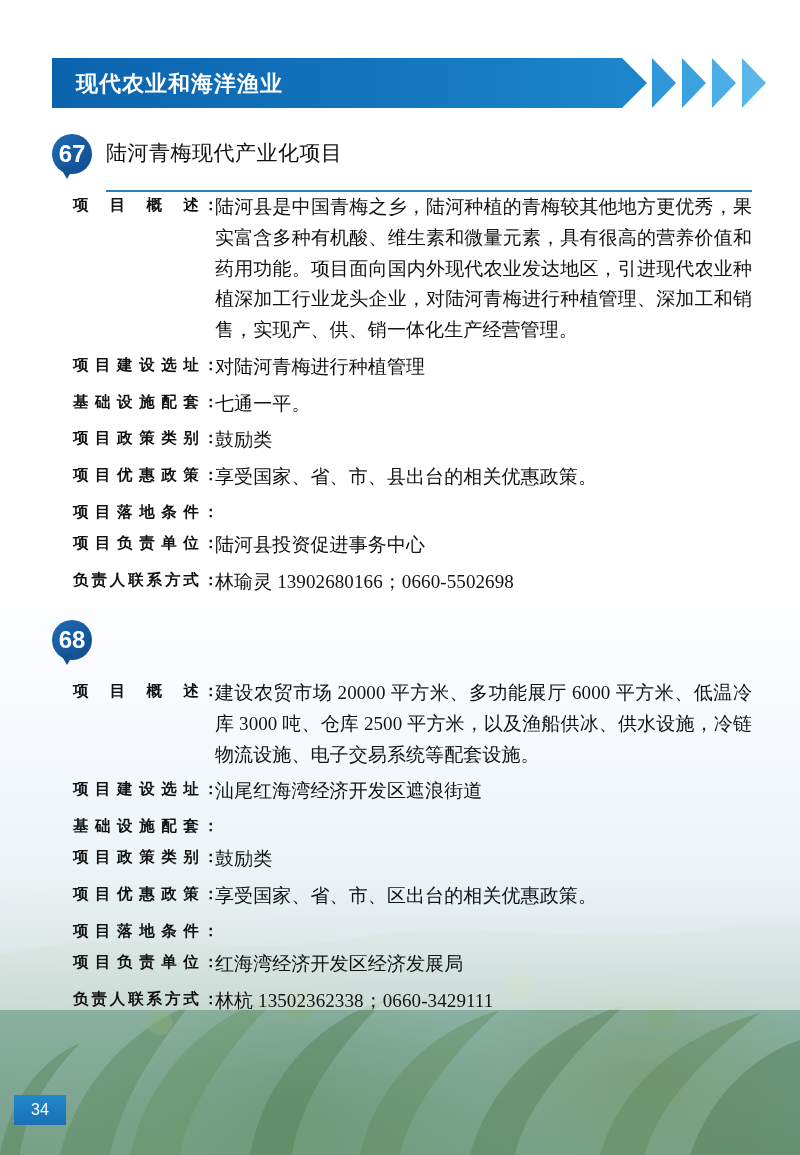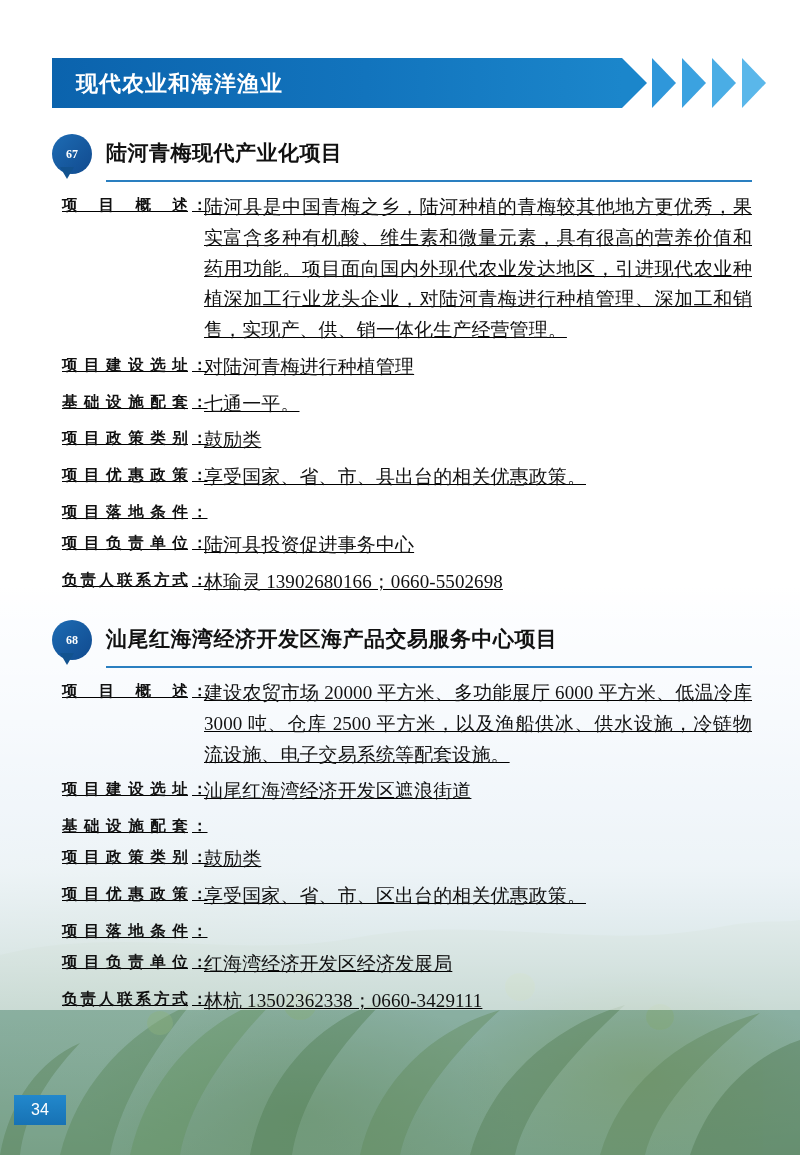--- a/index.html
+++ b/index.html
@@ -125,56 +125,55 @@
     width: 42px;
     height: 40px;
   }
   .badge .circle {
     width: 40px;
     height: 40px;
     border-radius: 50%;
     background: #1b5fa8;
     background: linear-gradient(135deg, #1d6cb4 0%, #114a8e 100%);
     color: #fff;
-    font-size: 12px;
+    font-size: 24px;
     font-weight: bold;
     display: flex;
     align-items: center;
     justify-content: center;
-    font-family: Liberation Serif, serif;
+    font-family: Liberation Sans, sans-serif;
   }
   .badge .tail {
     position: absolute;
     left: 8px;
     top: 33px;
     width: 0;
     height: 0;
     border-left: 7px solid transparent;
     border-right: 7px solid transparent;
     border-top: 12px solid #12528f;
   }
   .proj-title {
     position: absolute;
     left: 54px;
     top: 5px;
     font-size: 21px;
-    font-weight: bold;
+    font-weight: normal;
     color: #111111;
     letter-spacing: 0.5px;
     white-space: nowrap;
     border-bottom: 2px solid #2a7fc0;
-    padding-bottom: 13px;
+    padding-bottom: 23px;
     width: 646px;
     box-sizing: border-box;
   }
 
   .rows {
     margin-top: 18px;
-    margin-left: 10px;
-    text-decoration: underline;
+    margin-left: 21px;
   }
   .row {
     display: flex;
     align-items: flex-start;
     margin-bottom: 6px;
   }
   .row .label {
     flex: 0 0 auto;
     width: 130px;
     text-align: justify;
@@ -310,21 +309,20 @@
       </div>
     </div>
   </div>
 
   <div class="project" id="project-68">
     <div class="proj-head">
       <div class="badge">
         <div class="circle">68</div>
         <div class="tail"></div>
       </div>
-      <div class="proj-title">汕尾红海湾经济开发区海产品交易服务中心项目</div>
     </div>
     <div class="rows">
       <div class="row">
         <div class="label">项目概述</div>
         <div class="sep">：</div>
         <div class="value">建设农贸市场 20000 平方米、多功能展厅 6000 平方米、低温冷库 3000 吨、仓库 2500 平方米，以及渔船供冰、供水设施，冷链物流设施、电子交易系统等配套设施。</div>
       </div>
       <div class="row">
         <div class="label">项目建设选址</div>
         <div class="sep">：</div>

